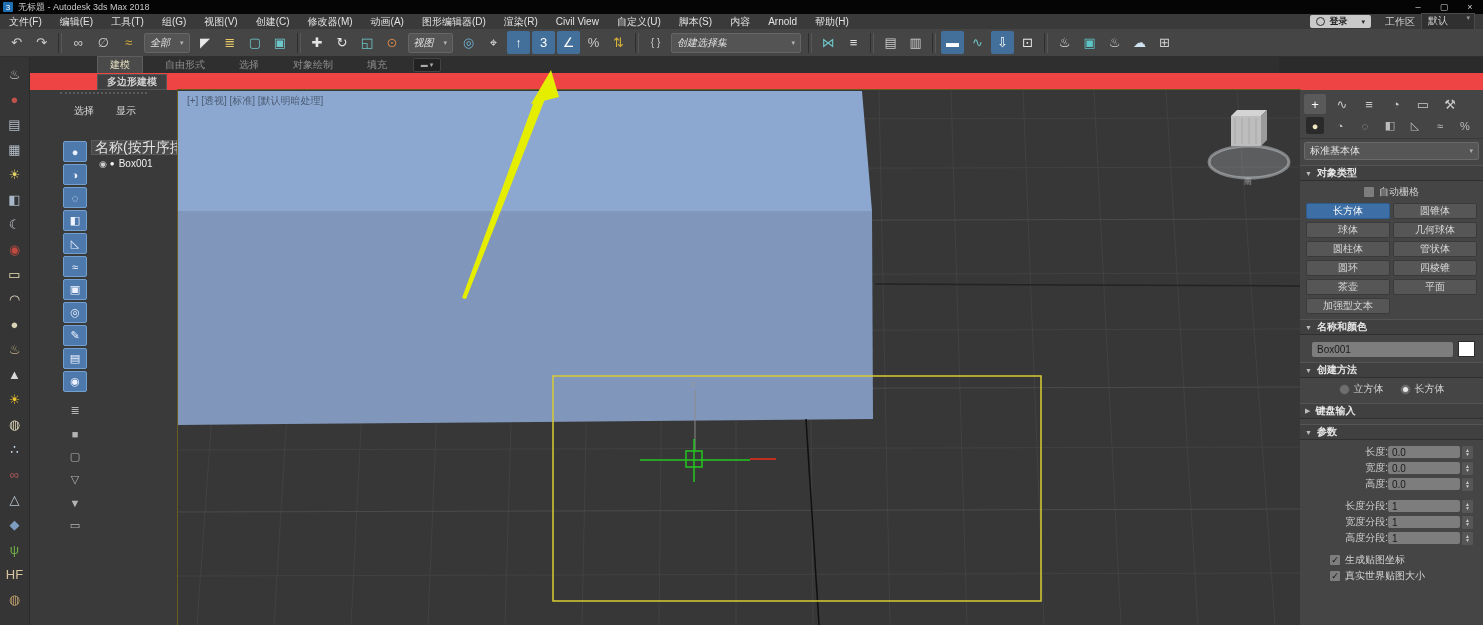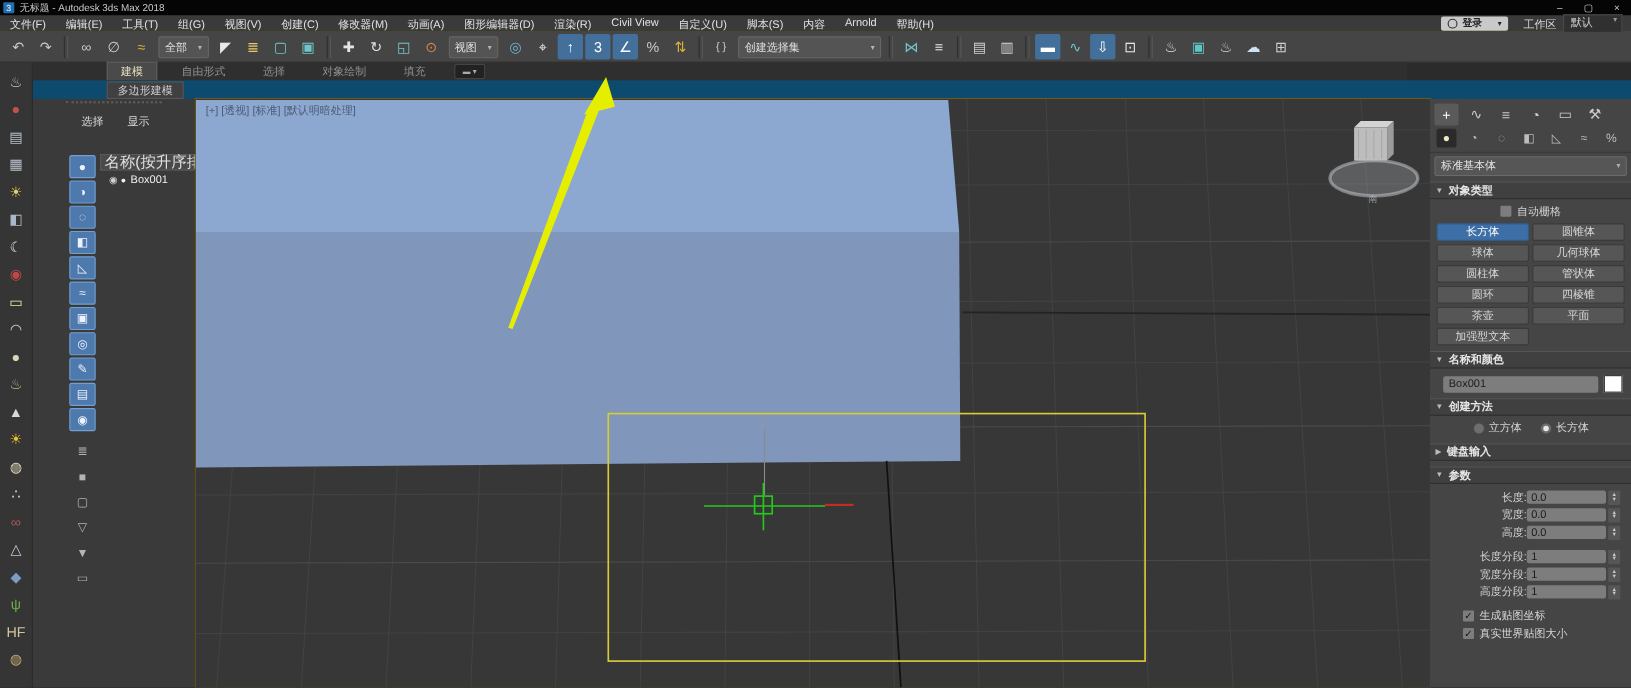--- a/index.html
+++ b/index.html
@@ -21,29 +21,29 @@
   #login-caret{color:#222;font-size:7px;margin-left:14px;}
   #workspace{display:flex;align-items:center;margin:0 8px 0 14px;font-size:10px;}
   #workspace-dd{background:#303030;border:1px solid #4a4a4a;padding:0 26px 1px 6px;margin-left:6px;color:#cfcfcf;position:relative;}
   #workspace-dd:after{content:"▾";position:absolute;right:4px;font-size:7px;color:#999;}
 
   
   #toolbar{left:0;top:29px;width:1483px;height:28px;background:#454545;border-bottom:1px solid #303030;display:flex;align-items:center;padding-left:4px;box-sizing:border-box;}
   .tbtn{min-width:23px;height:23px;display:flex;align-items:center;justify-content:center;font-size:13px;color:#cccccc;border-radius:2px;margin:0 1px;}
   .tbtn.on{background:#42709b;color:#fff;}
   .tsep{width:2px;height:20px;border-left:1px solid #2e2e2e;border-right:1px solid #575757;margin:0 4px;}
-  .tdrop{height:18px;background:#545454;border:1px solid #656565;border-radius:2px;display:flex;align-items:center;font-size:10px;padding:0 5px;color:#e0e0e0;margin:0 3px;white-space:nowrap;}
+  .tdrop{height:18px;background:#545454;border:1px solid #656565;border-radius:2px;display:flex;align-items:center;font-size:10px;padding:0 5px;color:#e0e0e0;margin:0 3px;white-space:nowrap;font-style:italic;}
   .tdrop .caret{margin-left:10px;font-size:7px;color:#b5b5b5;}
 
   
   #ribbon-row{left:0;top:57px;width:1279px;height:16px;background:#2f2f2f;display:flex;align-items:flex-end;padding-left:97px;box-sizing:border-box;}
   .rtab{font-size:10px;color:#8f8f8f;padding:1px 12px;margin-right:10px;white-space:nowrap;}
   .rtab.on{background:#4a4a4a;color:#e8e0c2;border:1px solid #5d5d5d;border-bottom:none;}
   #ribbon-opts{width:26px;height:12px;background:#222;border:1px solid #444;border-radius:2px;color:#aaa;font-size:7px;display:flex;align-items:center;justify-content:center;margin-left:4px;margin-bottom:1px;}
-  #sub-row{left:0;top:73px;width:1483px;height:17px;background:#0c4a6e;display:flex;align-items:center;padding-left:97px;box-sizing:border-box;}
+  #sub-row{left:0;top:73px;width:1483px;height:17px;background:#ef4444;display:flex;align-items:center;padding-left:97px;box-sizing:border-box;font-weight:bold;}
   #polytab{background:#404040;border:1px solid #565656;font-size:10px;color:#cfcfcf;padding:0 9px;height:14px;display:flex;align-items:center;}
 
   
   #left-toolbar{left:0;top:57px;width:30px;height:568px;background:#353535;border-right:1px solid #2a2a2a;display:flex;flex-direction:column;align-items:center;padding-top:6px;box-sizing:border-box;}
   .licon{width:24px;height:23px;margin-bottom:2px;display:flex;align-items:center;justify-content:center;font-size:13px;}
 
   
   #explorer{left:30px;top:90px;width:148px;height:535px;background:#3a3a3a;border-right:1px solid #242424;box-sizing:border-box;}
   #explorer .grip{height:4px;margin:2px 30px 0 30px;border-top:2px dotted #5c5c5c;}
   #explorer-menu{display:flex;font-size:10px;color:#dcdcdc;margin:6px 0 0 44px;gap:22px;}

